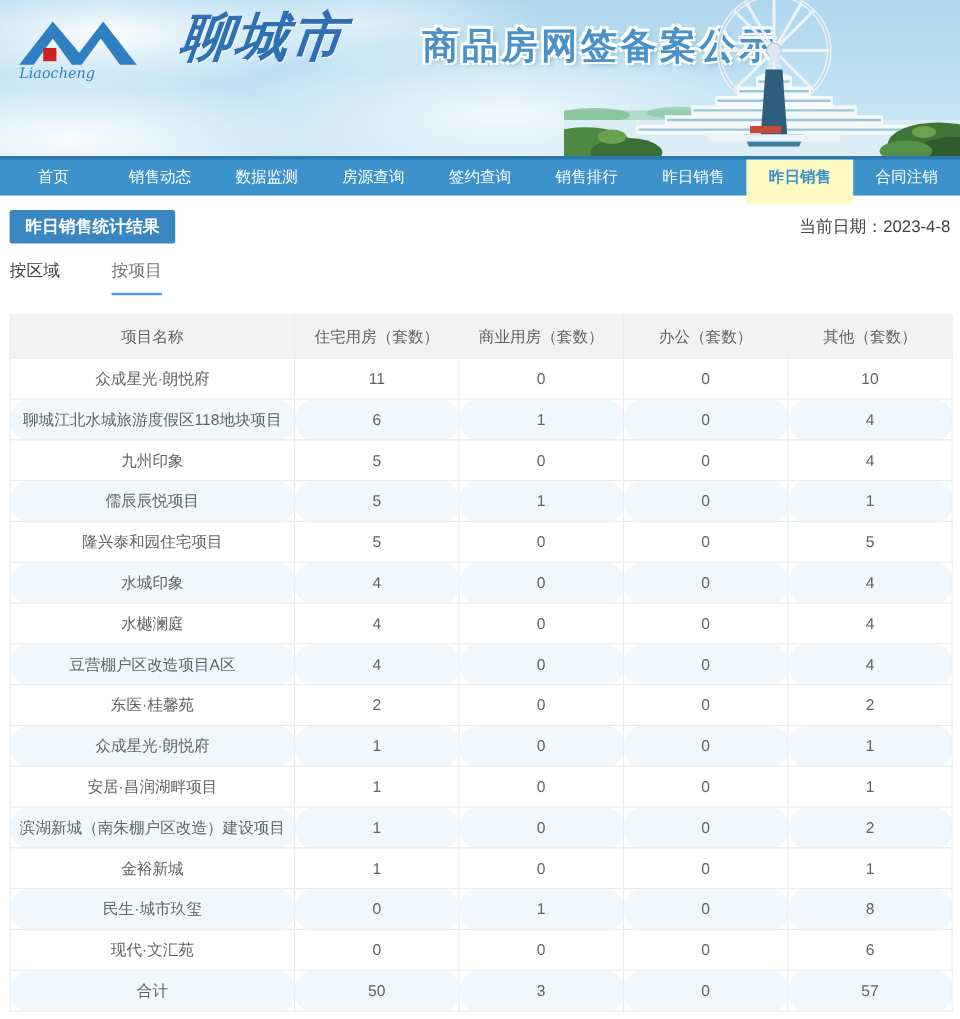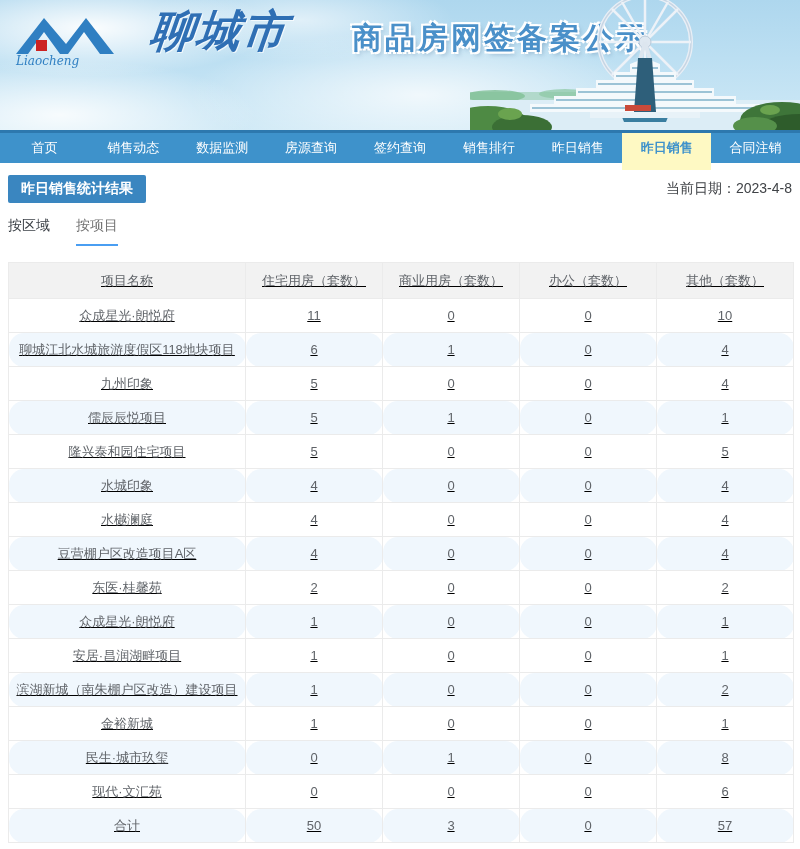--- a/index.html
+++ b/index.html
@@ -33,26 +33,26 @@
   .nav-item.active { background:#fef9c3; color:#3e92cb; height:37px;font-weight:bold; }
 
   
   .content { padding:0 8px; }
   .content-head { display:flex; justify-content:space-between; align-items:flex-start;
     margin-top:12px; height:27px; }
   .section-title { background:#3a86c0; color:#fff; font-size:14px; padding:5px 13px;
     border-radius:2px;font-weight:bold; }
   .current-date { font-size:14px; color:#404347; padding-top:5px; }
 
-  .tabs { display:flex; margin-top:15px; }
+  .tabs { display:flex; margin-top:15px;gap:17px; }
   .tab { font-size:14px; color:#3a3f45; margin-right:26px; padding-bottom:9px;
     cursor:pointer; border-bottom:2px solid transparent; }
   .tab.active { color:#737373; border-bottom:2px solid #4a9ef2; }
 
-  table { width:784px; border-collapse:collapse; margin-top:16px; table-layout:fixed;text-decoration:underline; }
+  table { width:784px; border-collapse:collapse; margin-top:16px; table-layout:fixed; }
   th, td { border:1px solid #ebebeb; text-align:center; font-weight:normal;
     color:#5f6368; font-size:13px; overflow:hidden; white-space:nowrap; }
   th { height:36px; background:#f2f2f2; }
   td { height:34px; background:#fff; }
   tr.alt td { background:#f0f7fd;border-radius:15px; }
   col.c-name { width:237px; }
   col.c-num  { width:137px; }
 </style>
 </head>
 <body>

